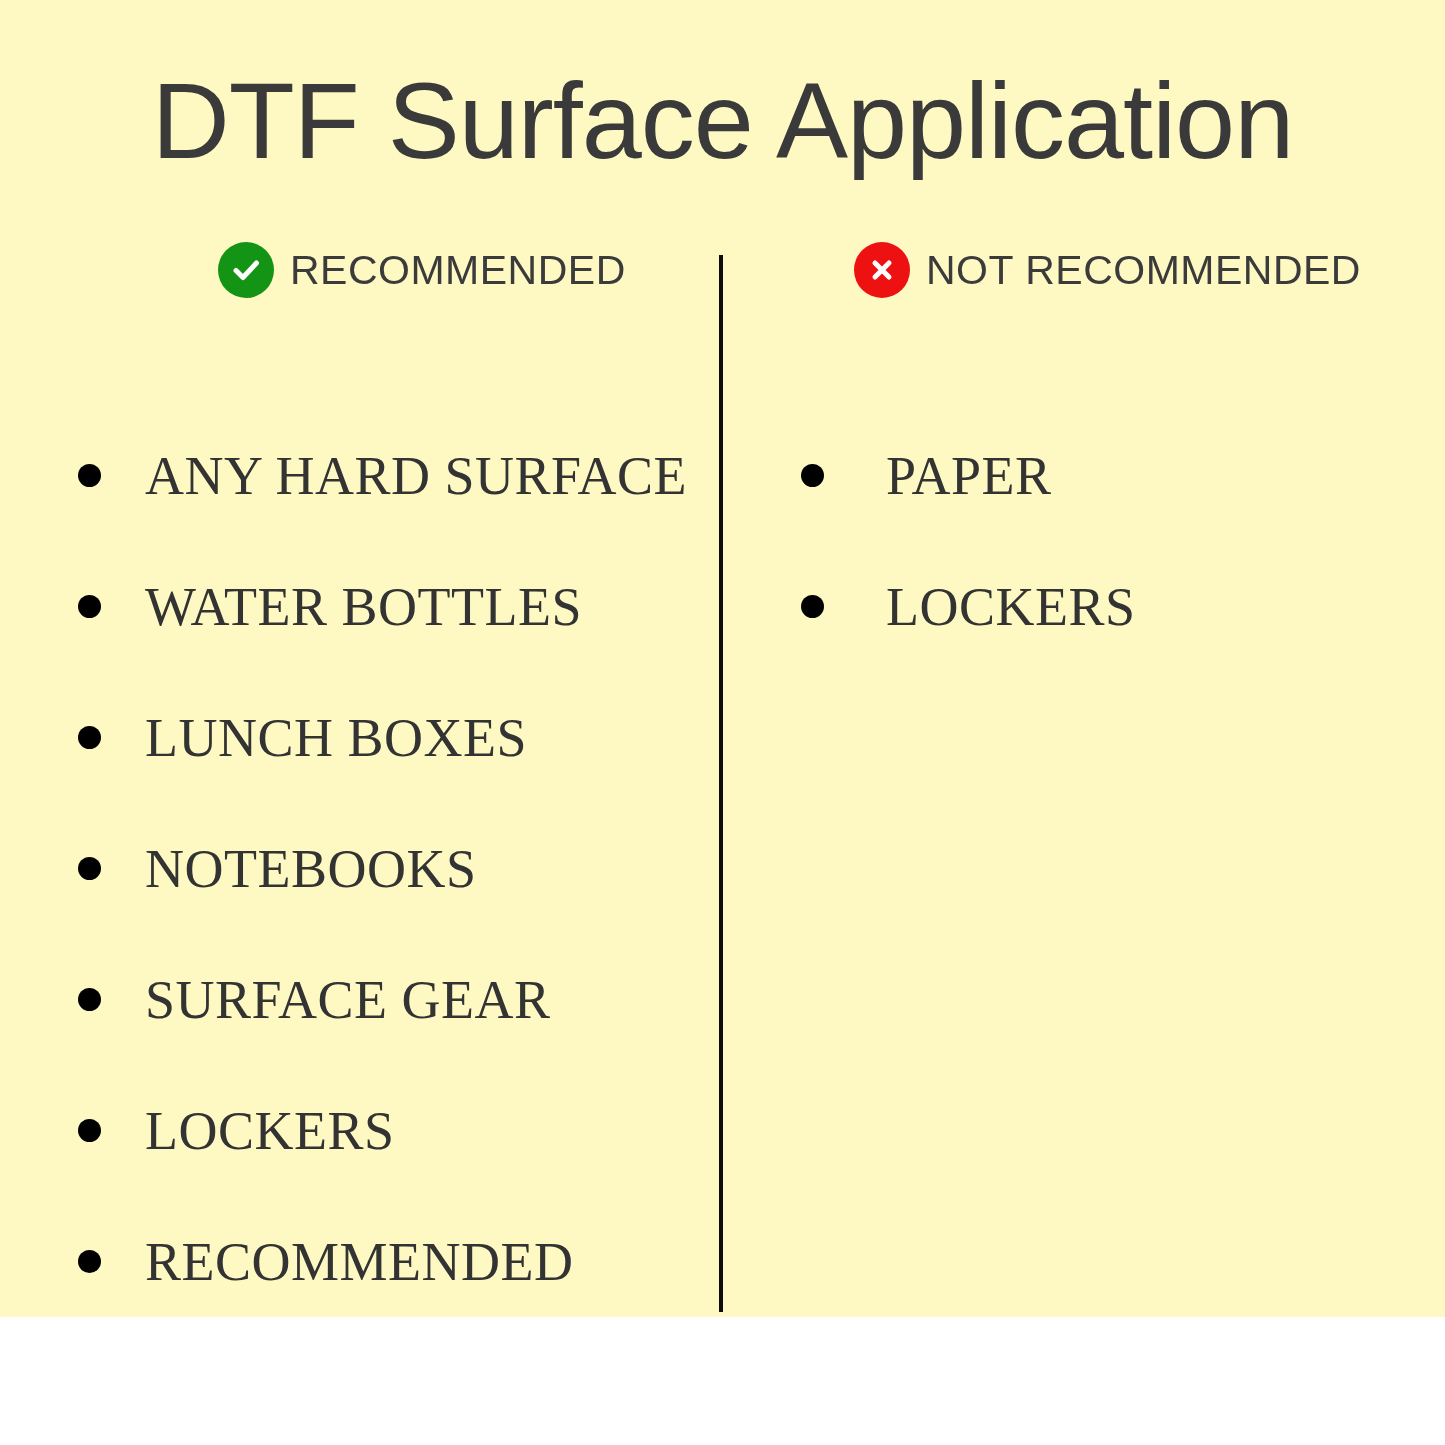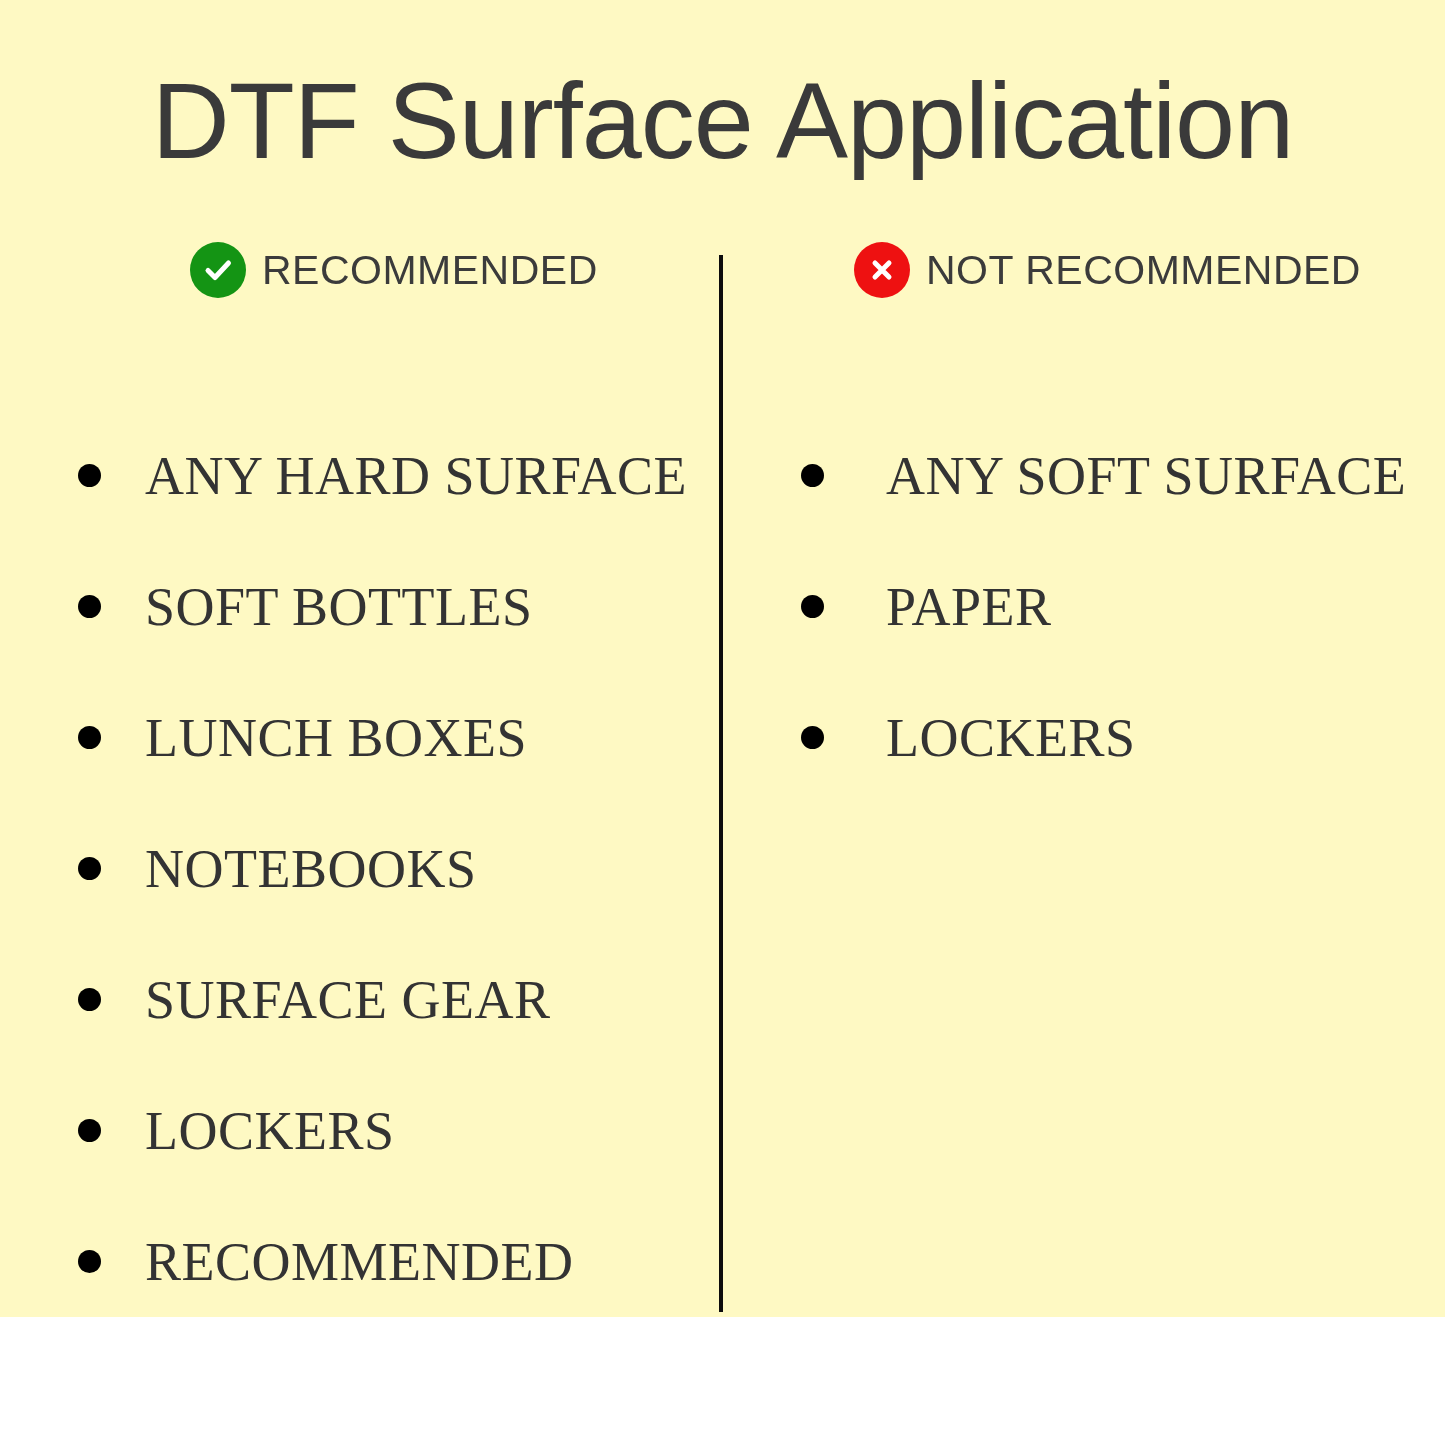--- a/index.html
+++ b/index.html
@@ -41,21 +41,21 @@
     width: 4px;
     height: 1057px;
     background: #0c0c0c;
   }
 
   
   .column {
     position: absolute;
     top: 240px;
   }
-  .column.left  { left: 0px;   width: 719px; }
+  .column.left  { left: 0px;   width: 719px; padding-left: 28px; }
   .column.right { left: 723px; width: 722px; }
 
   
   .col-header {
     display: flex;
     align-items: center;
     height: 60px;
   }
   .col-header.left-head  { padding-left: 190px; }
   .col-header.right-head { padding-left: 115px; margin-left: 16px; }
@@ -138,21 +138,21 @@
       <span class="col-header-label">RECOMMENDED</span>
     </div>
 
     <ul class="surface-list left-list">
       <li class="surface-item">
         <span class="bullet"></span>
         <span class="item-label">ANY HARD SURFACE</span>
       </li>
       <li class="surface-item">
         <span class="bullet"></span>
-        <span class="item-label">SOFT BOTTLES</span>
+        <span class="item-label">WATER BOTTLES</span>
       </li>
       <li class="surface-item">
         <span class="bullet"></span>
         <span class="item-label">LUNCH BOXES</span>
       </li>
       <li class="surface-item">
         <span class="bullet"></span>
         <span class="item-label">NOTEBOOKS</span>
       </li>
       <li class="surface-item">
@@ -177,24 +177,20 @@
         <svg width="36" height="36" viewBox="0 0 36 36" aria-hidden="true">
           <path d="M11 11 L25 25 M25 11 L11 25" fill="none" stroke="#ffffff" stroke-width="5" stroke-linecap="round"></path>
         </svg>
       </span>
       <span class="col-header-label">NOT RECOMMENDED</span>
     </div>
 
     <ul class="surface-list right-list">
       <li class="surface-item">
         <span class="bullet"></span>
-        <span class="item-label">ANY SOFT SURFACE</span>
-      </li>
-      <li class="surface-item">
-        <span class="bullet"></span>
         <span class="item-label">PAPER</span>
       </li>
       <li class="surface-item">
         <span class="bullet"></span>
         <span class="item-label">LOCKERS</span>
       </li>
     </ul>
   </div>
 
 </div>

